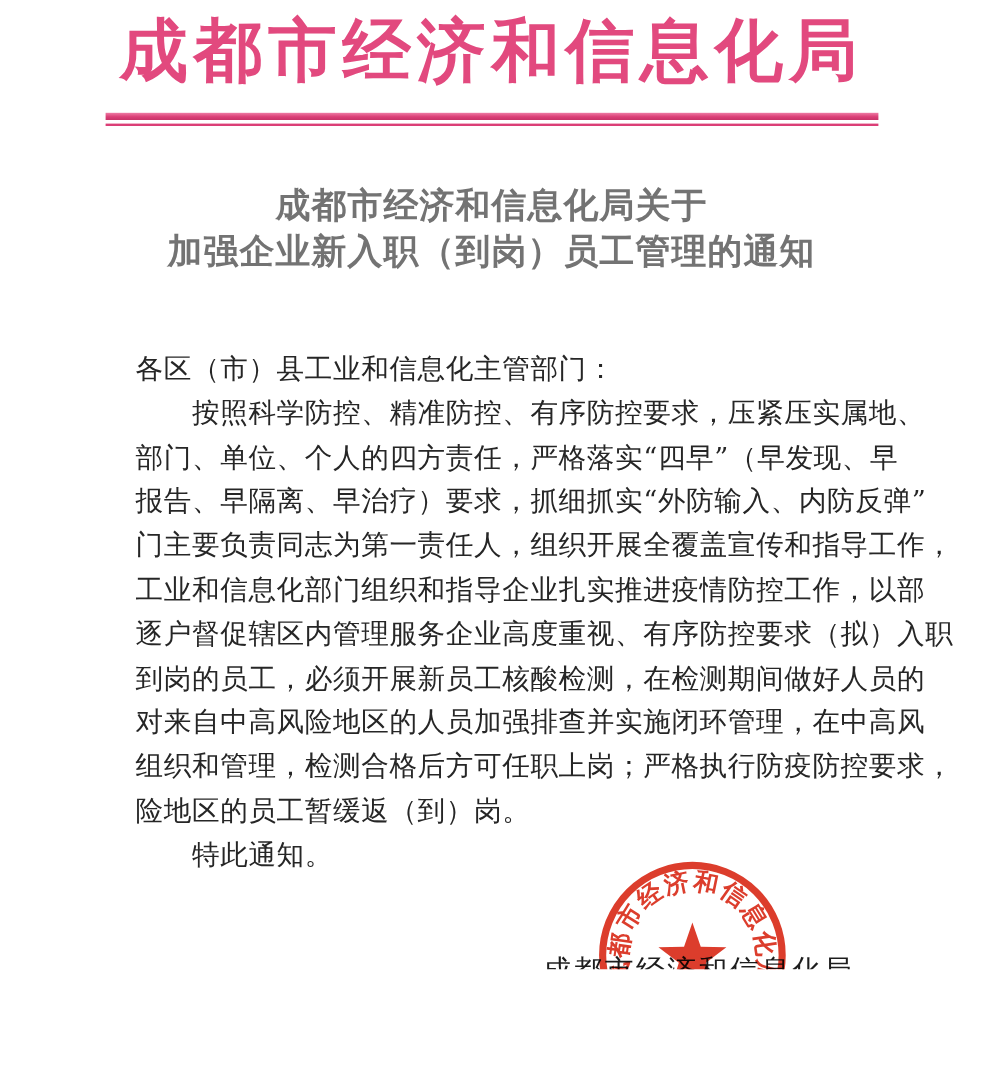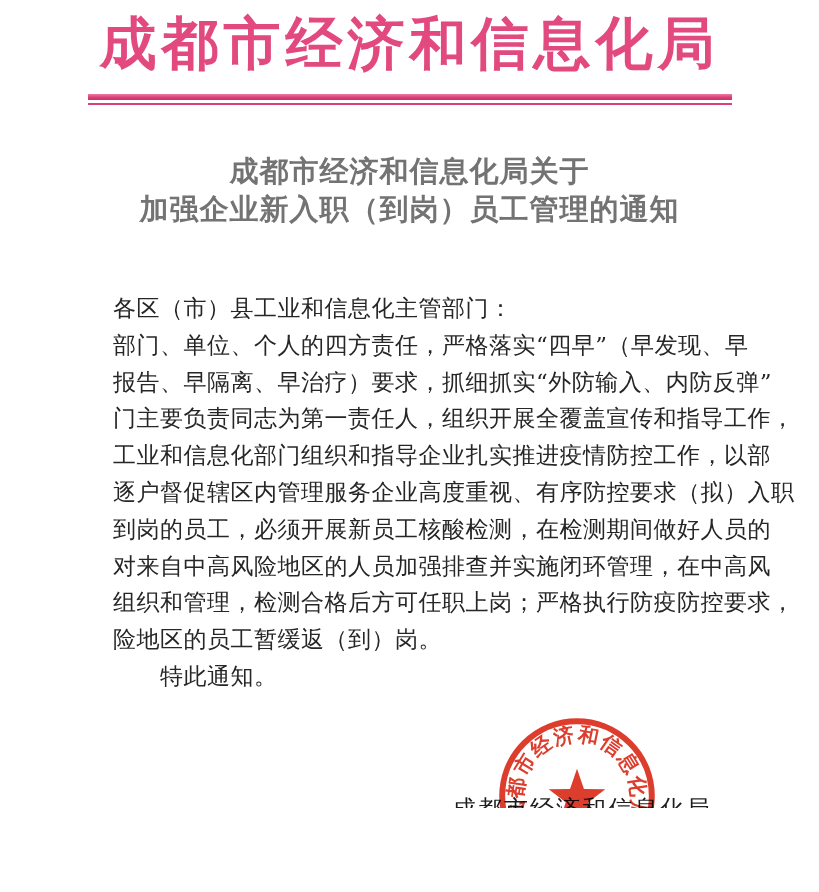--- a/index.html
+++ b/index.html
@@ -68,20 +68,21 @@
     <div class="thin"></div>
   </div>
 
   <div class="doc-title">
     <div>成都市经济和信息化局关于</div>
     <div>加强企业新入职（到岗）员工管理的通知</div>
   </div>
 
   <div class="doc-body">
     <div class="body-line">各区（市）县工业和信息化主管部门：</div>
+    <div class="body-line">　　按照科学防控、精准防控、有序防控要求，压紧压实属地、</div>
     <div class="body-line">部门、单位、个人的四方责任，严格落实“四早”（早发现、早</div>
     <div class="body-line">报告、早隔离、早治疗）要求，抓细抓实“外防输入、内防反弹”</div>
     <div class="body-line">门主要负责同志为第一责任人，组织开展全覆盖宣传和指导工作，</div>
     <div class="body-line">工业和信息化部门组织和指导企业扎实推进疫情防控工作，以部</div>
     <div class="body-line">逐户督促辖区内管理服务企业高度重视、有序防控要求（拟）入职</div>
     <div class="body-line">到岗的员工，必须开展新员工核酸检测，在检测期间做好人员的</div>
     <div class="body-line">对来自中高风险地区的人员加强排查并实施闭环管理，在中高风</div>
     <div class="body-line">组织和管理，检测合格后方可任职上岗；严格执行防疫防控要求，</div>
     <div class="body-line">险地区的员工暂缓返（到）岗。</div>
     <div class="body-line">　　特此通知。</div>

